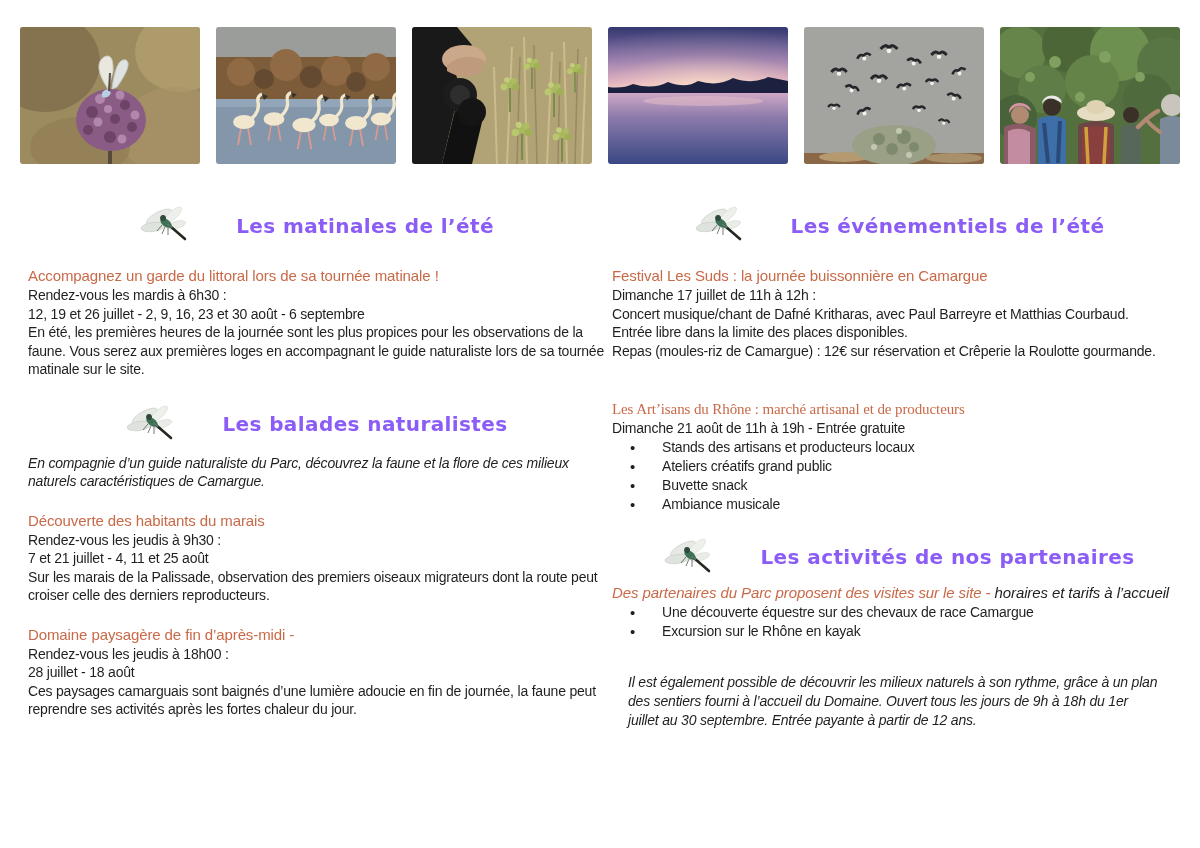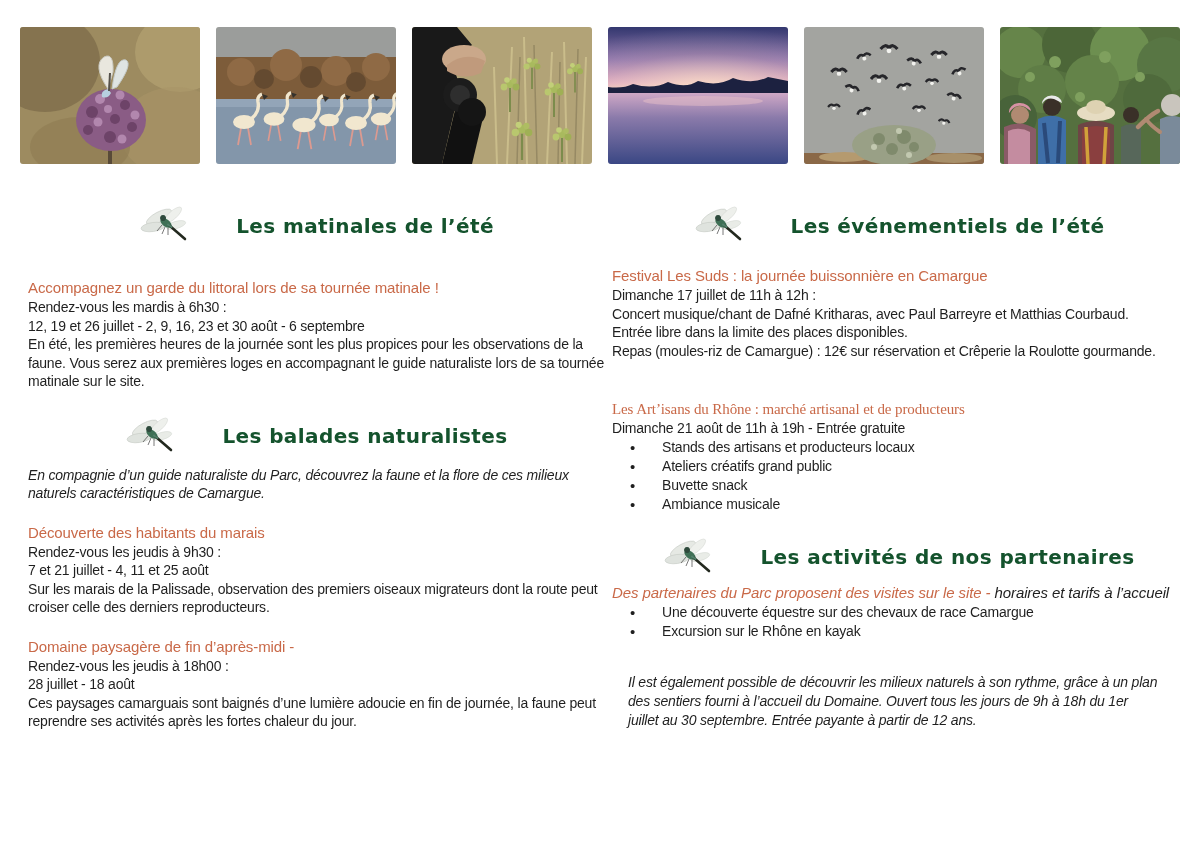--- a/index.html
+++ b/index.html
@@ -12,21 +12,21 @@
   .photo-strip { position:absolute; left:20px; top:27px; display:flex; gap:16px; }
   .photo { width:180px; height:137px; border-radius:3px; overflow:hidden; box-shadow:0 0 0 1px #e8e8e4 inset; }
   .photo svg { display:block; width:180px; height:137px; }
   
   .col { position:absolute; top:205px; font-size:14px; line-height:18.5px; letter-spacing:-0.2px; }
   .col-left  { left:28px;  width:578px; }
   .col-right { left:612px; width:575px; }
   .sec-head { display:flex; align-items:center; justify-content:center; gap:44px; height:42px; }
   .sec-title {
     font-family:"DejaVu Sans", sans-serif; font-weight:bold; font-size:20px;
-    color:#14532d; letter-spacing:0.4px; white-space:nowrap;
+    color:#8b5cf6; letter-spacing:0.4px; white-space:nowrap;
   }
   .dragonfly { width:52px; height:40px; flex:0 0 auto; }
   .sub { color:#C96948; font-size:15px; line-height:20px; letter-spacing:-0.1px; }
   .sub .plain { color:#1f1f1f; }
   .body-line { }
   .bullets { margin:0; padding:0; list-style:none; }
   .bullets li { position:relative; padding-left:50px; line-height:19px; }
   .bullets li::before { content:"\2022"; position:absolute; left:18px; top:0; font-size:15px; color:#1f1f1f; }
   .note { margin-left:16px; width:532px; font-size:14px; line-height:19.2px; letter-spacing:-0.2px;font-style:italic; }
   .hidden-defs { position:absolute; width:0; height:0; overflow:hidden; }
@@ -277,21 +277,21 @@
 
   <div class="col col-left">
 
     <div class="sec-head">
       <svg class="dragonfly" viewBox="0 0 52 40">
           <use href="#dragonfly-sym"></use>
         </svg>
       <div class="sec-title">Les matinales de l’été</div>
     </div>
 
-    <div class="sub" style="margin-top:31px;">Accompagnez un garde du littoral lors de sa tournée matinale !</div>
+    <div class="sub" style="margin-top:19px;">Accompagnez un garde du littoral lors de sa tournée matinale !</div>
     <div class="body-line">Rendez-vous les mardis à 6h30 :</div>
     <div class="body-line">12, 19 et 26 juillet - 2, 9, 16, 23 et 30 août - 6 septembre</div>
     <div class="body-line">En été, les premières heures de la journée sont les plus propices pour les observations de la faune. Vous serez aux premières loges en accompagnant le guide naturaliste lors de sa tournée matinale sur le site.</div>
 
     <div class="sec-head" style="margin-top:25px;">
       <svg class="dragonfly" viewBox="0 0 52 40">
           <use href="#dragonfly-sym"></use>
         </svg>
       <div class="sec-title">Les balades naturalistes</div>
     </div>

